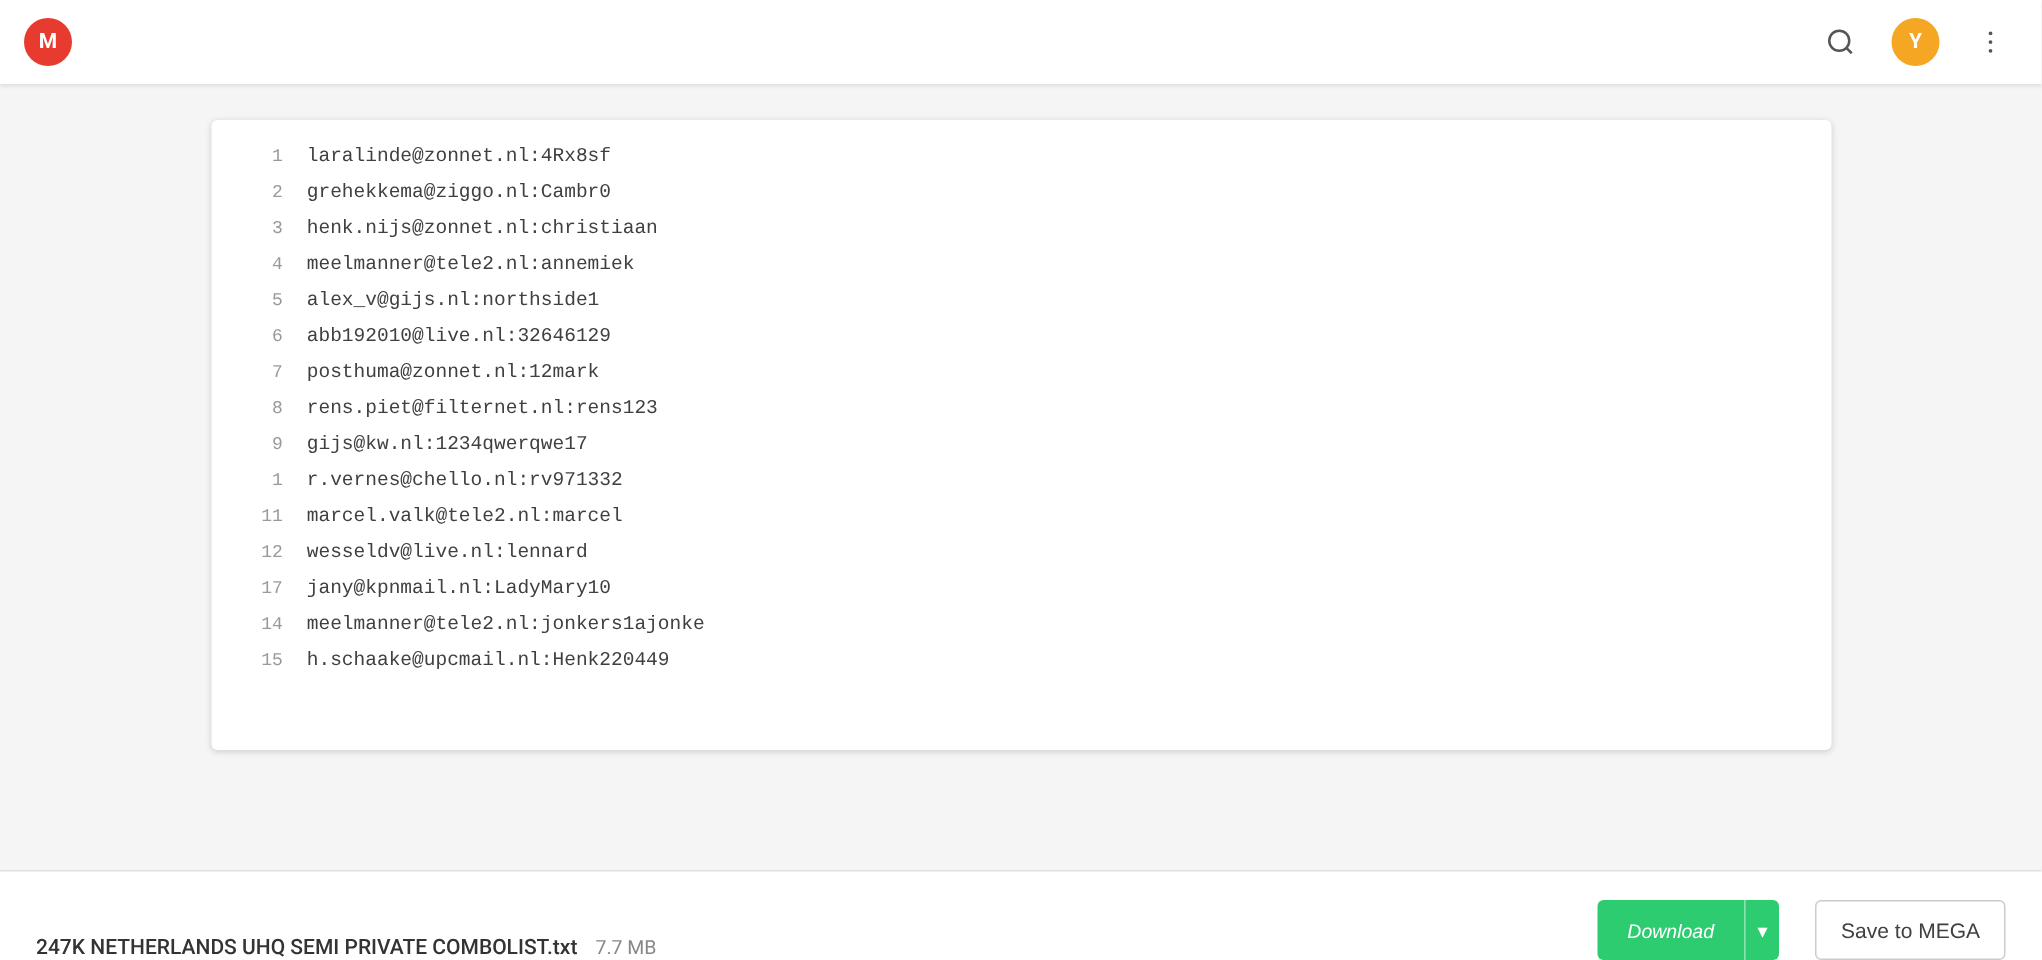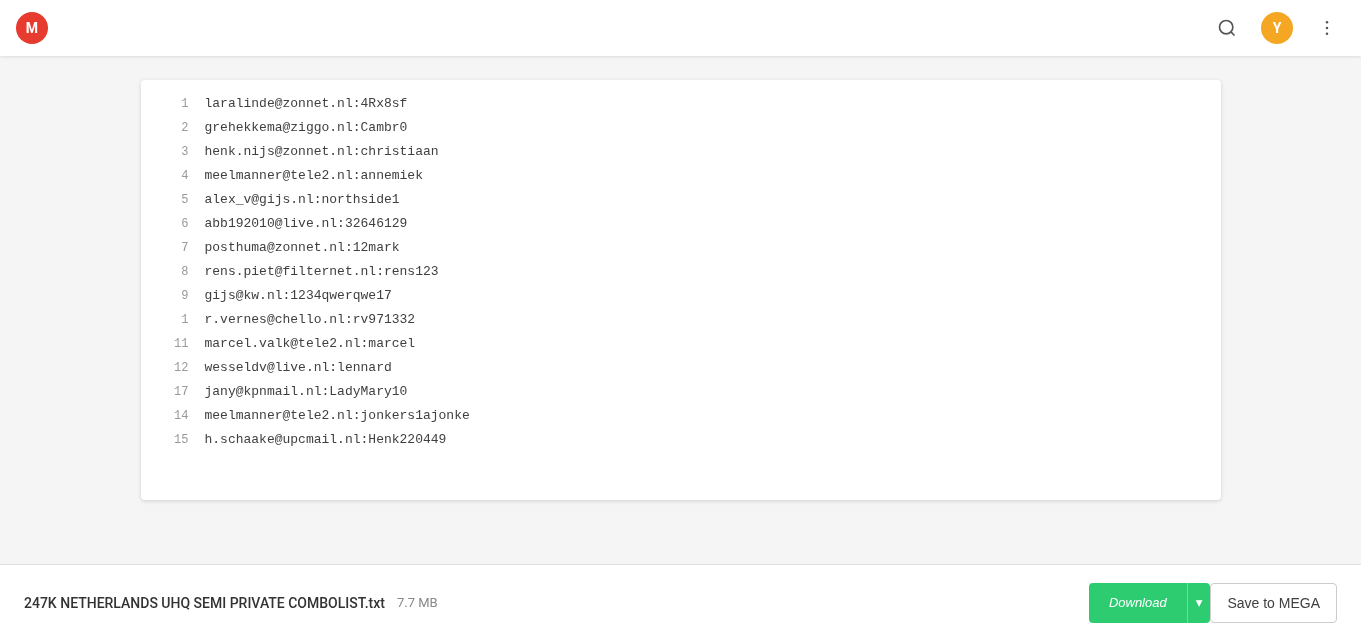--- a/index.html
+++ b/index.html
@@ -141,25 +141,25 @@
     }
 
     
     .bottom-bar {
       position: fixed;
       bottom: 0;
       left: 0;
       right: 0;
       background: #fff;
       border-top: 1px solid #e0e0e0;
-      height: 76px;
-      display: flex;
-      align-items: center;
+      height: 60px;
+      display: flex;
+      align-items: flex-end;
       padding: 0 24px;
-      gap: 0;
+      gap: 24px;
     }
 
     .file-info {
       display: flex;
       align-items: center;
       gap: 12px;
       flex: 1;
     }
 
     .file-name {

